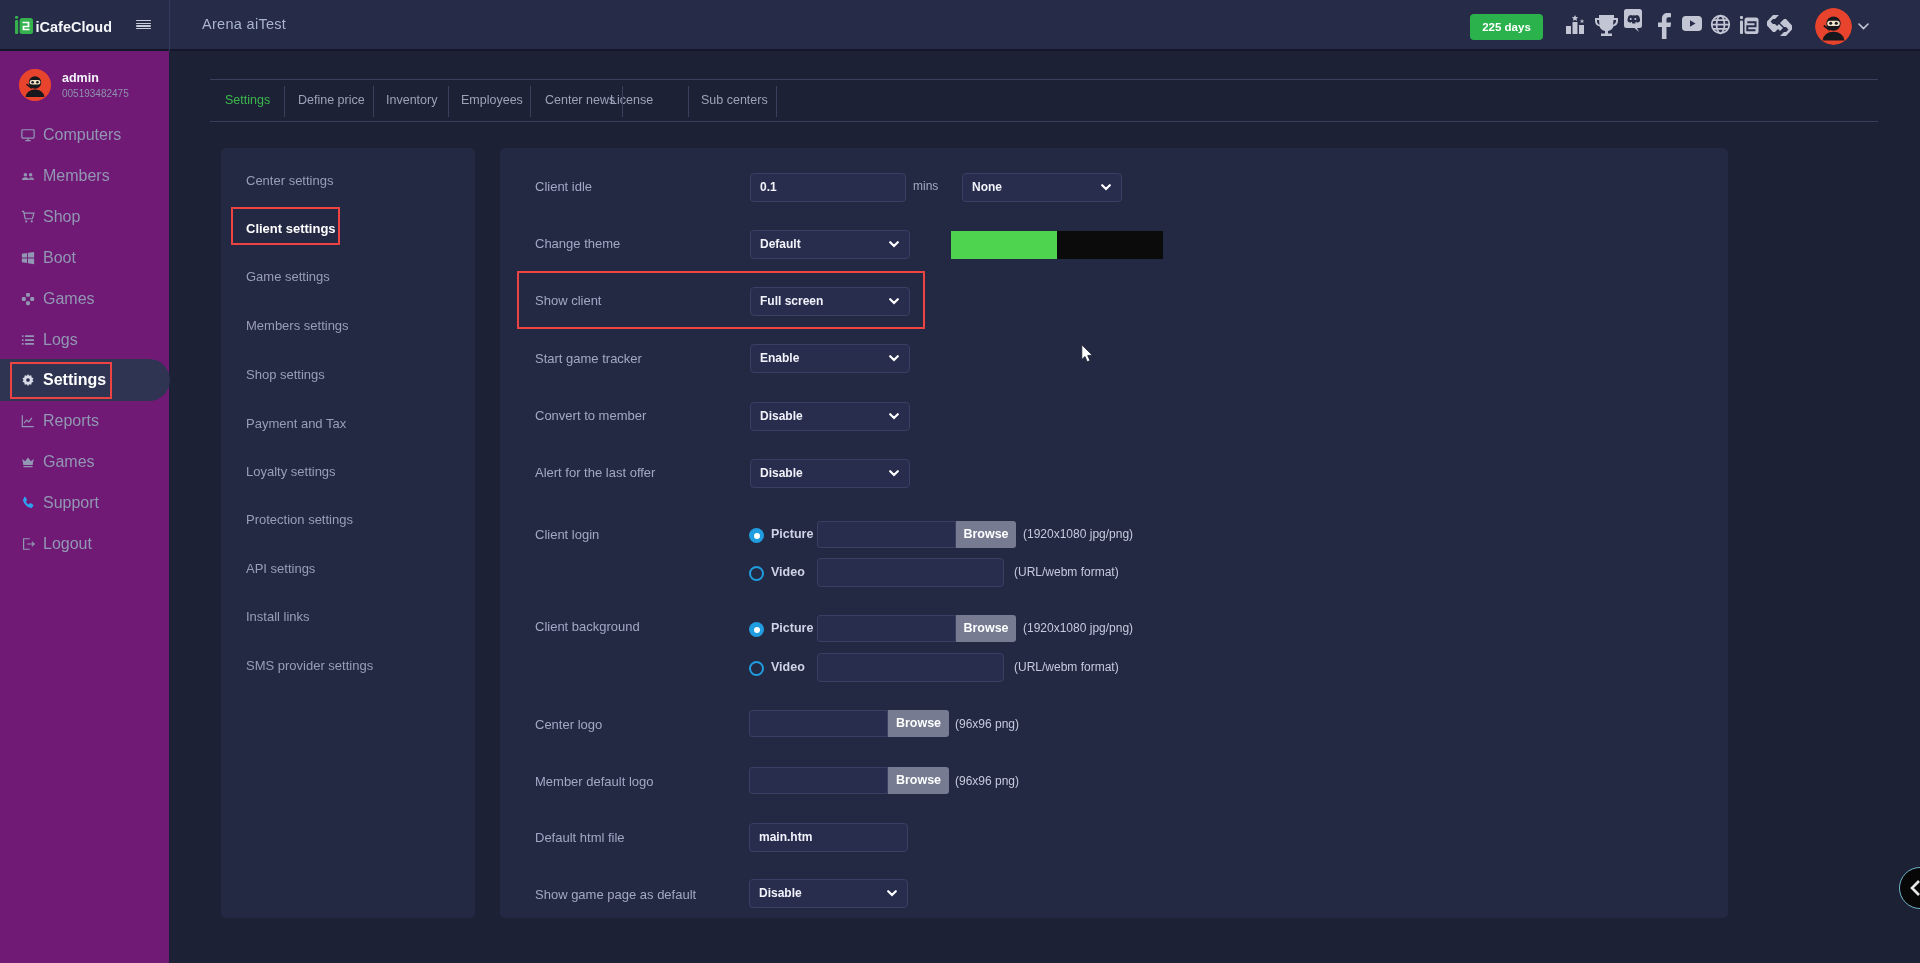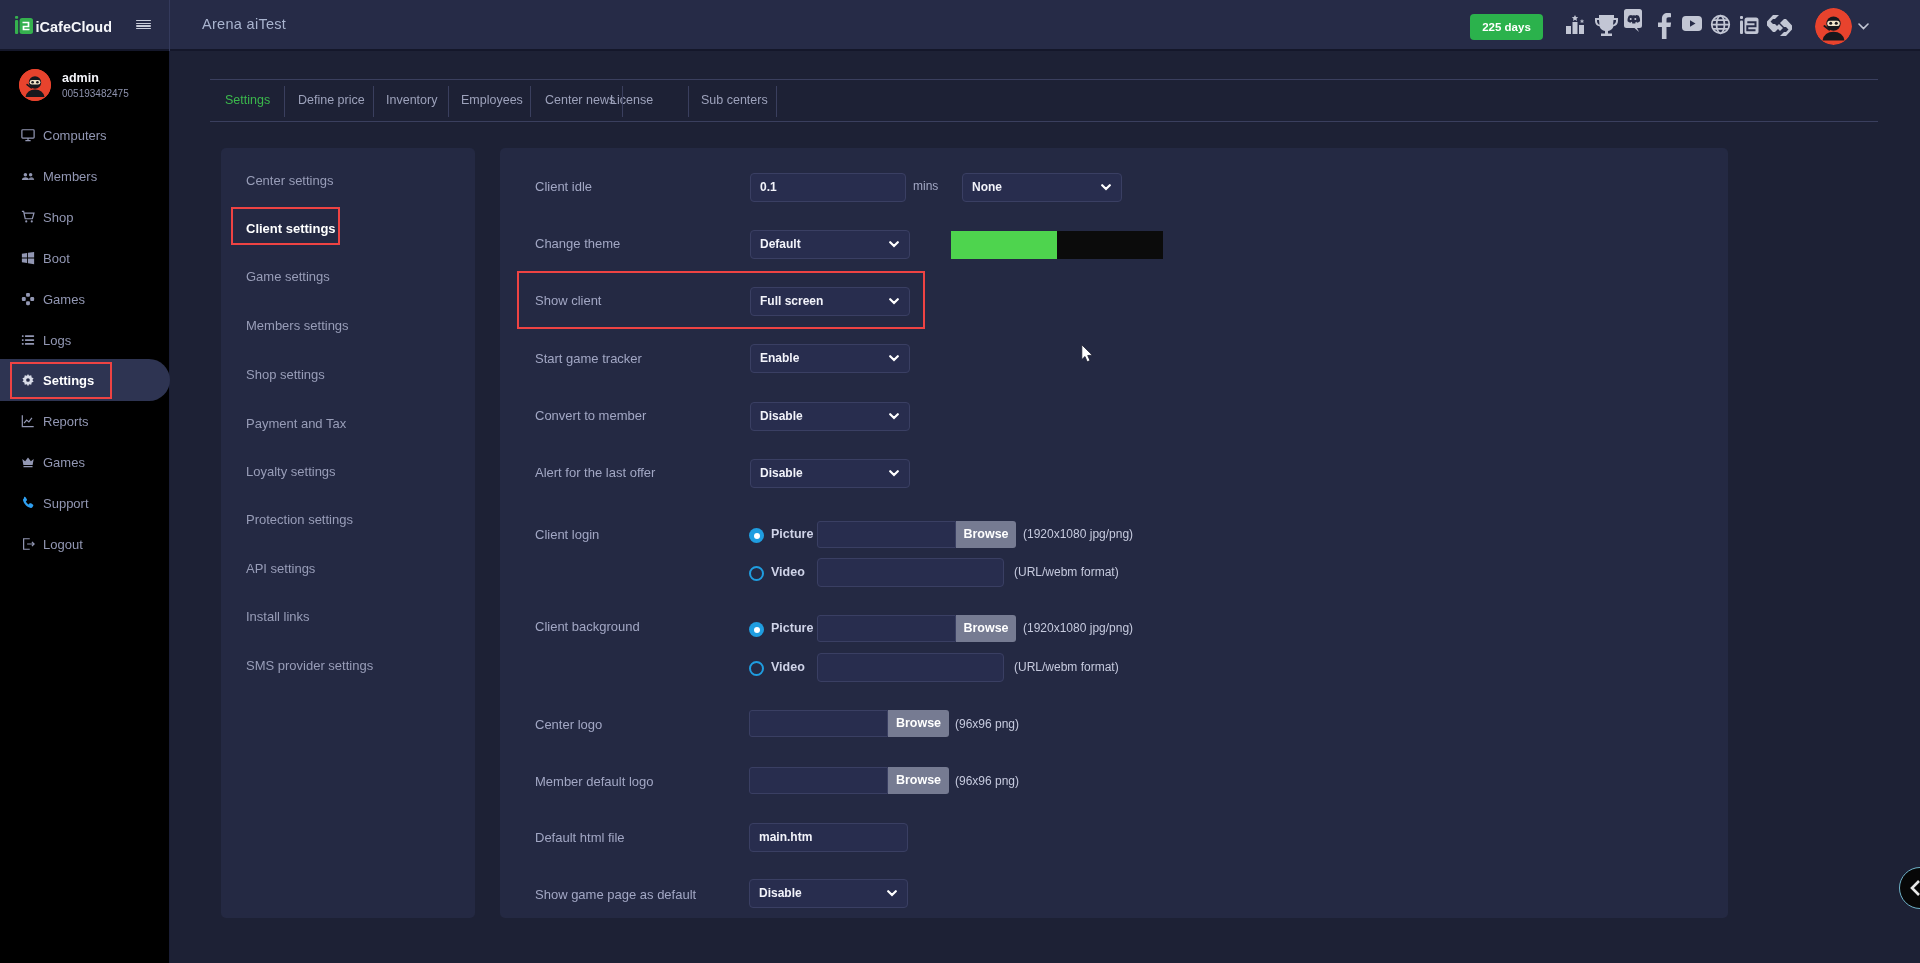--- a/index.html
+++ b/index.html
@@ -9,28 +9,28 @@
   .abs { position:absolute; }
 
   
   #header { left:0; top:0; width:1920px; height:51px; background:#262b47; border-bottom:2px solid #14172a; }
   #hdr-divider { left:169px; top:0; width:1px; height:51px; background:#343a5c; }
   #title { left:202px; top:16px; font-size:14.5px; color:#a9b4cf; letter-spacing:0.3px; }
   .hline { position:absolute; left:0; width:15px; height:1.3px; background:#c9cdd9; border-radius:1px; }
   #burger { left:136px; top:20px; width:15px; height:10px; }
 
   
-  #sidebar { left:0; top:51px; width:170px; height:912px; background:#000000; }
+  #sidebar { left:0; top:51px; width:170px; height:912px; background:#701a75; }
   #sidebar .edge { position:absolute; right:0; top:0; width:1px; height:912px; background:#1a1e36; }
   #avatar { position:absolute; left:19px; top:18px; width:32px; height:32px; border-radius:50%; background:#e8432d; overflow:hidden; }
   #uname { position:absolute; left:62px; top:20px; font-size:12.5px; font-weight:bold; color:#f4f5fa; }
   #unum { position:absolute; left:62px; top:37px; font-size:10px; color:#8e93ae; }
   .mitem { position:absolute; left:0; width:170px; height:40px; }
   .mitem .ico { position:absolute; left:21px; top:50%; transform:translateY(-50%); width:14px; height:14px; }
-  .mitem .lbl { position:absolute; left:43px; top:50%; transform:translateY(-50%); font-size:13px; color:#9297b3;text-align:right; }
+  .mitem .lbl { position:absolute; left:43px; top:50%; transform:translateY(-50%); font-size:16px; color:#9297b3;text-align:right; }
   .mitem.active { background:#2e3452; border-radius:0 22px 22px 0; }
   .mitem.active .lbl { color:#ffffff; font-weight:bold; }
   .redbox { position:absolute; border:2px solid #ee4343; }
 
   
   #tabtop { left:210px; top:79px; width:1668px; height:1px; background:#3a3f5e; }
   #tabbot { left:210px; top:121px; width:1668px; height:1px; background:#3a3f5e; }
   .tab { position:absolute; top:93px; height:16px; font-size:12.5px; color:#9da2bb; }
   .tab.green { color:#3bb84c; }
   .tsep { position:absolute; top:86px; width:1px; height:31px; background:#3a3f5e; }

